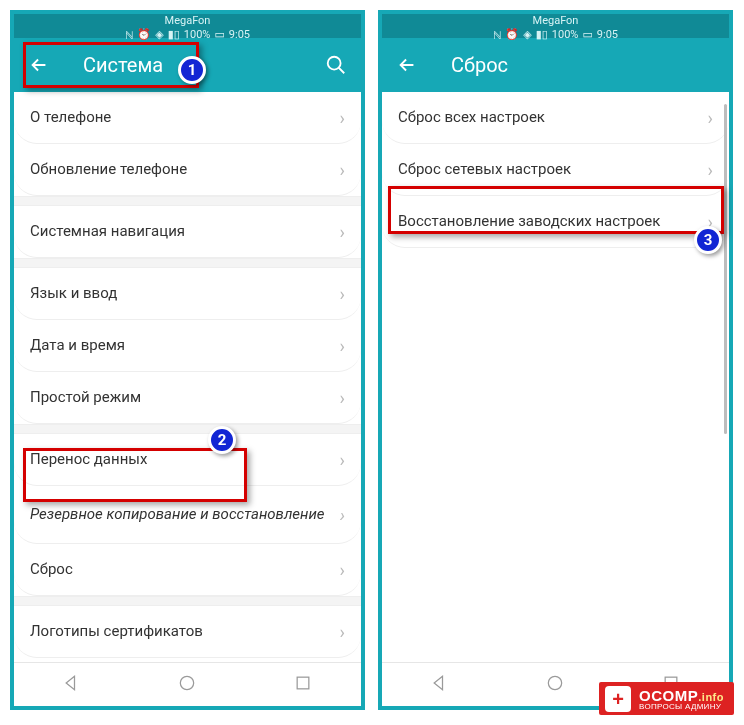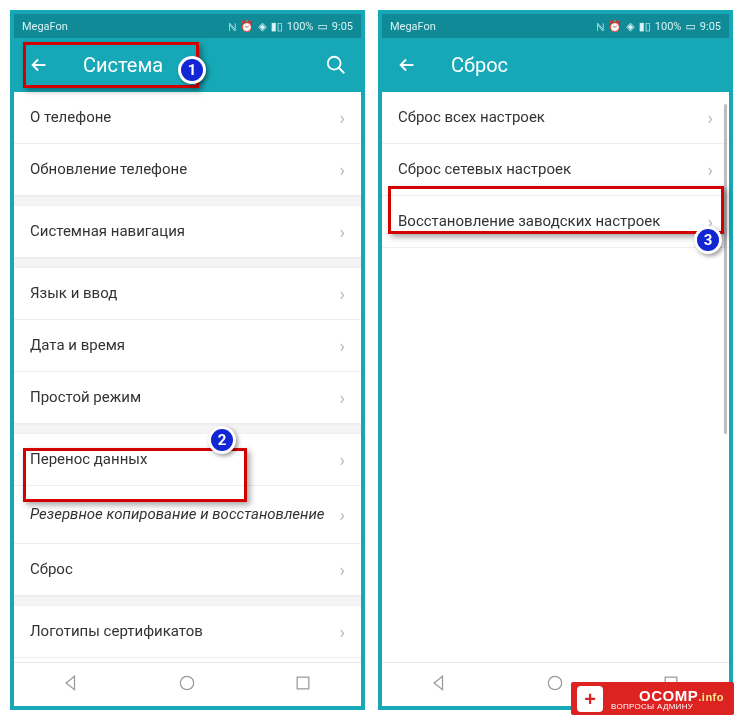--- a/index.html
+++ b/index.html
@@ -22,20 +22,21 @@
 
   .status-bar {
     height: 24px;
     background: #108a96;
     color: #d7f3f5;
     display: flex;
     justify-content: space-between;
     align-items: center;
     padding: 0 8px;
     font-size: 11px;
+    flex-direction: column;
   }
   .status-right { display: flex; align-items: center; gap: 4px; }
   .status-right span { font-size: 11px; }
 
   .app-bar {
     height: 54px;
     background: #16a8b6;
     color: #fff;
     display: flex;
     align-items: center;
@@ -48,20 +49,21 @@
   .list { background: #fff; }
   .item {
     display: flex;
     align-items: center;
     justify-content: space-between;
     padding: 0 16px;
     height: 52px;
     border-bottom: 1px solid #eeeeee;
     font-size: 15px;
     color: #333;
+    border-radius: 23px;
   }
   .item.tall { height: 58px; font-style: italic; }
   .item-label { flex: 1; line-height: 1.25; }
   .chevron { color: #bbb; font-size: 18px; }
 
   .gap { height: 10px; background: #f4f4f4; border-bottom: 1px solid #eeeeee; border-top: 1px solid #eeeeee; }
 
   
   .hl {
     position: absolute;
@@ -129,21 +131,21 @@
     left: 6px;
     top: 50%;
     transform: translateY(-50%);
     width: 26px;
     height: 26px;
     background: #fff;
     border-radius: 4px;
     display:flex;align-items:center;justify-content:center;
     color:#d22;font-weight:bold;font-size:20px;
   }
-  .watermark-main { font-weight: bold; font-size: 15px; letter-spacing: 0.5px; margin-left: 28px; }
+  .watermark-main { font-weight: bold; font-size: 15px; letter-spacing: 0.5px; }
   .watermark-sub { font-size: 8px; letter-spacing: 0.3px; }
   .watermark-main .info { color: #ffe98a; font-size: 11px; }
 </style>
 </head>
 <body>
 
 <div class="phone phone-left">
   <div class="status-bar">
     <span>MegaFon</span>
     <div class="status-right">

